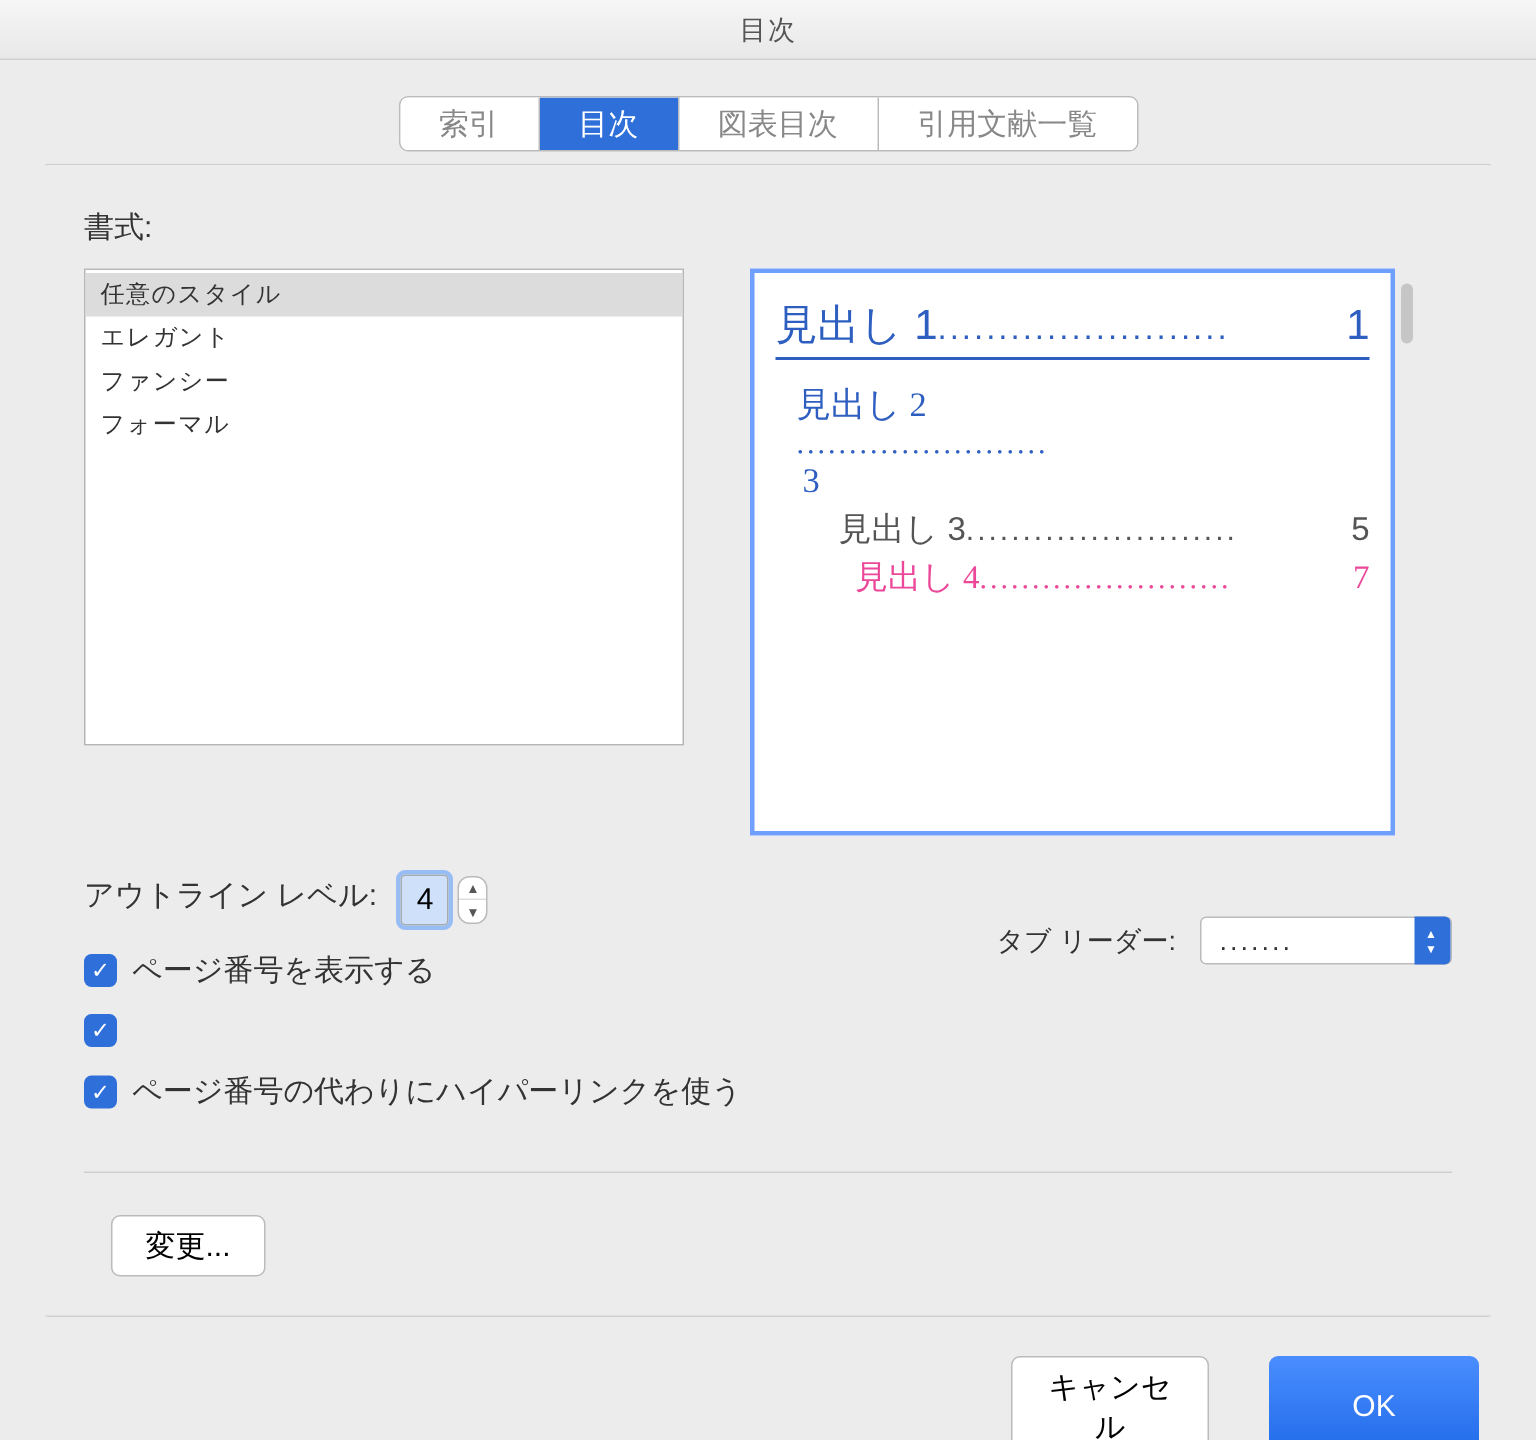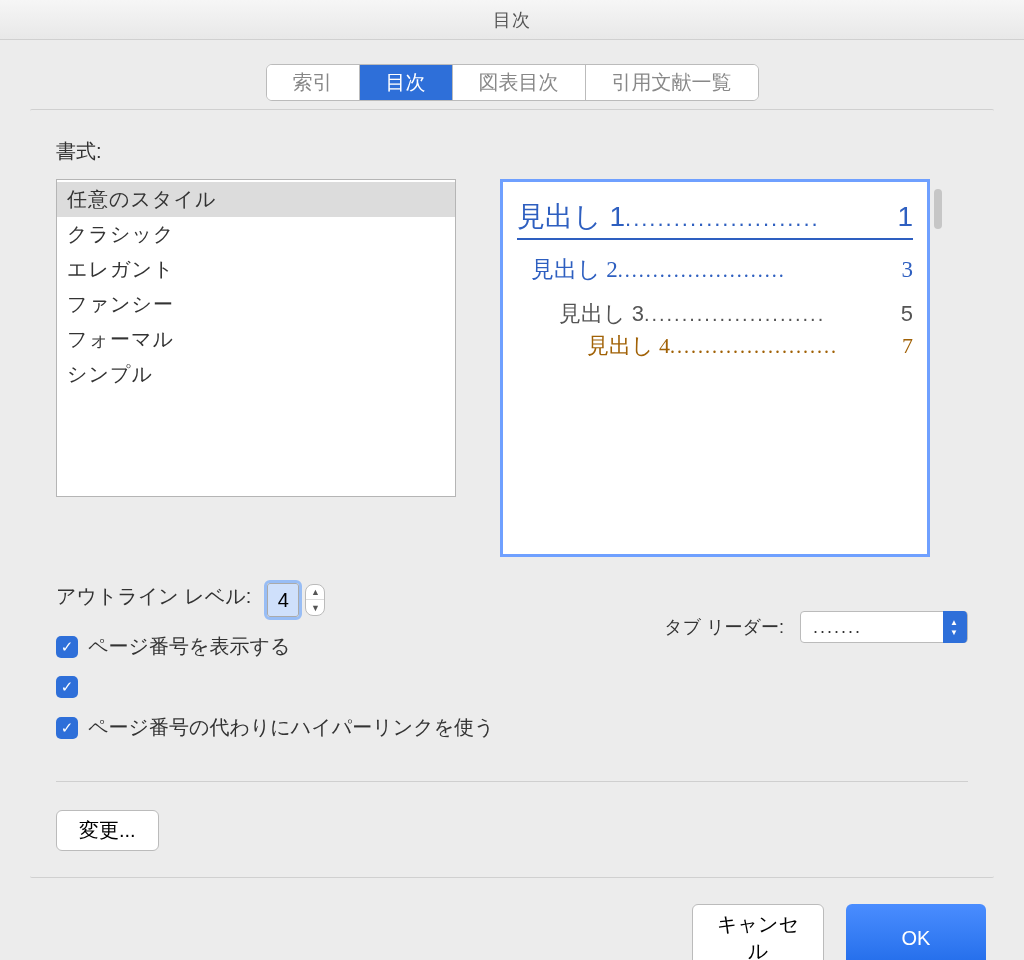--- a/index.html
+++ b/index.html
@@ -70,21 +70,21 @@
     .style-list {
       width: 400px;
       height: 318px;
       background: #fff;
       border: 1px solid #b5b5b5;
       padding: 2px 0;
       overflow: hidden;
     }
     .style-item {
       padding: 4px 10px;
-      font-size: 20px;
+      font-size: 16px;
       letter-spacing: 1px;
       cursor: pointer;
     }
     .style-item.selected {
       background: #dcdcdc;
     }
     .preview-wrap {
       width: 430px;
       height: 378px;
       position: relative;
@@ -109,23 +109,23 @@
     .toc-line {
       display: flex;
       align-items: baseline;
       white-space: nowrap;
       margin-bottom: 4px;
     }
     .toc-line .title { flex: 0 0 auto; }
     .toc-line .dots { flex: 1 1 auto; overflow: hidden; letter-spacing: 2px; }
     .toc-line .page { flex: 0 0 auto; padding-left: 4px; }
     .toc1 { font-size: 28px; color: #2e5fc0; border-bottom: 2px solid #2e5fc0; padding-bottom: 2px; margin-bottom: 14px; font-family: Liberation Sans, sans-serif; }
-    .toc2 { font-size: 23px; color: #2e5fc0; font-family: serif; margin-left: 14px; margin-bottom: 14px;}
+    .toc2 { font-size: 23px; color: #2e5fc0; font-family: serif; margin-left: 14px; margin-bottom: 4px; flex-direction: column;}
     .toc3 { font-size: 22px; color: #555; font-family: Liberation Sans, sans-serif; margin-left: 42px; margin-bottom: 2px;}
-    .toc4 { font-size: 22px; color: #a16207; font-family: serif; margin-left: 70px; }
+    .toc4 { font-size: 22px; color: #ec4899; font-family: serif; margin-left: 53px; }
     .toc1 .dots { font-size: 22px; color:#2e5fc0;}
     .toc2 .dots, .toc3 .dots, .toc4 .dots { font-size: 20px; }
 
     .outline-row {
       margin-top: 26px;
       display: flex;
       align-items: flex-start;
       gap: 16px;
       font-size: 20px;
     }
@@ -221,20 +221,21 @@
       display:flex;
       gap: 24px;
     }
     .btn {
       padding: 6px 22px;
       font-size: 20px;
       background: #fff;
       border: 1px solid #bbb;
       border-radius: 6px;
       cursor:pointer;
+      margin-left:18px;
     }
     .footer {
       display:flex;
       justify-content:flex-end;
       gap: 22px;
       padding: 26px 38px;
     }
     .btn-primary {
       background: linear-gradient(#4a8dff, #1f6ae8);
       color:#fff;
@@ -260,25 +261,23 @@
       <div class="tab">引用文献一覧</div>
     </div>
   </div>
 
   <div class="panel">
     <div class="label-row">書式:</div>
 
     <div class="mid-row">
       <div class="style-list">
         <div class="style-item selected">任意のスタイル</div>
-        <div class="style-item">クラシック</div>
         <div class="style-item">エレガント</div>
         <div class="style-item">ファンシー</div>
         <div class="style-item">フォーマル</div>
-        <div class="style-item">シンプル</div>
       </div>
 
       <div class="preview-wrap">
         <div class="preview">
           <div class="toc-line toc1">
             <span class="title">見出し 1</span>
             <span> </span>
             <span class="dots">........................</span>
             <span class="page">1</span>
           </div>

